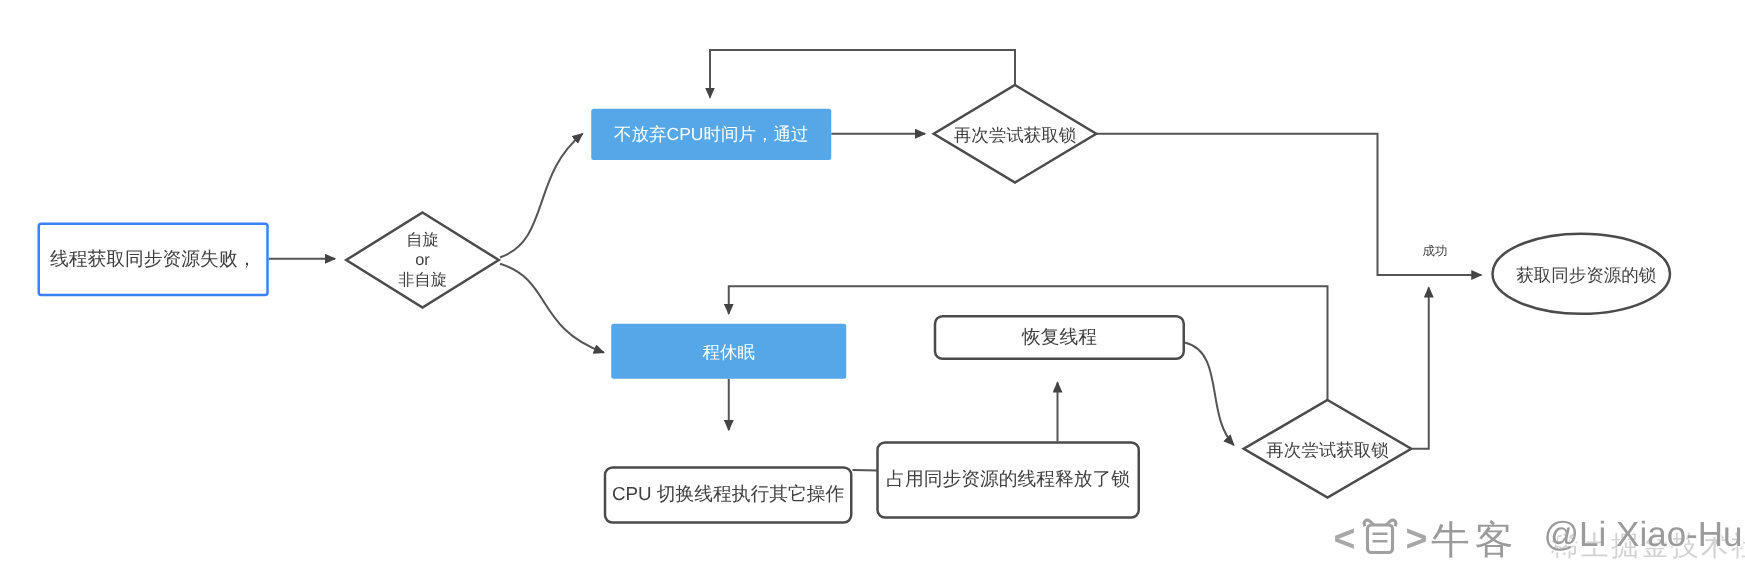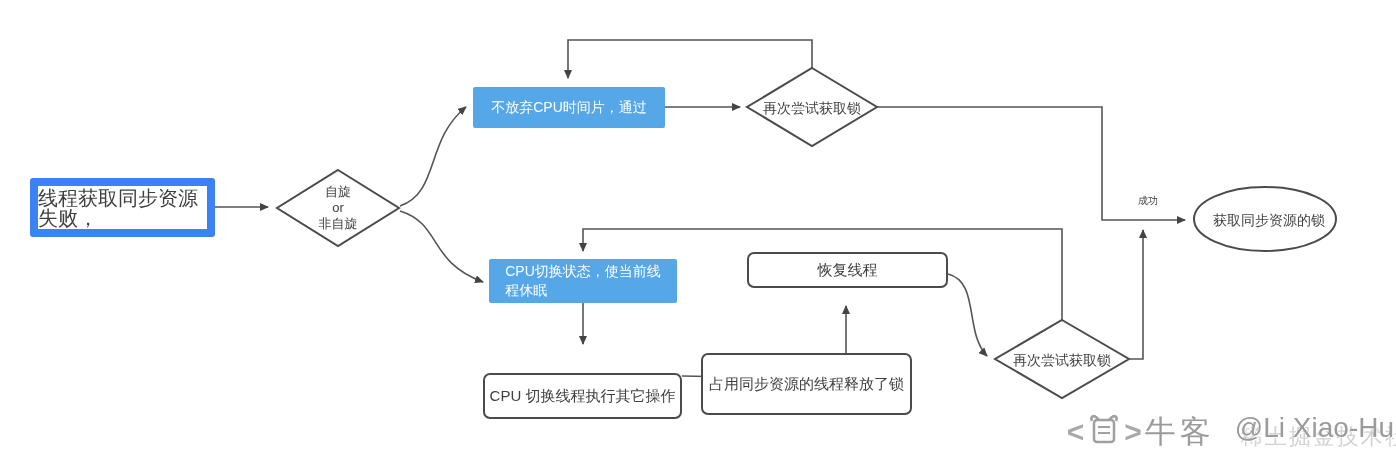--- a/index.html
+++ b/index.html
@@ -8,29 +8,29 @@
     width:1396px;height:455px;
     background:#ffffff;
     font-family:"Liberation Sans","DejaVu Sans",sans-serif;
     overflow:hidden;
   }
   svg.connectors{position:absolute;left:0;top:0;width:1396px;height:455px;}
 
   .node{
     position:absolute;
     display:flex;align-items:center;justify-content:center;
-    text-align:left;
+    text-align:center;
     color:#3f3f3f;
     box-sizing:border-box;
   }
   .rect-plain{
     background:#ffffff;
-    border:8px solid #3b82f6;
+    border:2px solid #3b82f6;
     border-radius:3px;
-    font-size:20px;line-height:20px;
+    font-size:15px;line-height:20px;
   }
   .rect-round{
     background:#ffffff;
     border:2px solid #4b4b4b;
     border-radius:7px;
     font-size:15px;line-height:20px;
   }
   .rect-blue{
     background:#55a7e8;
     border:none;
@@ -108,21 +108,20 @@
   </div>
 
   <div class="node rect-blue" style="left:473px;top:87px;width:192px;height:41px;">
     <div>
       <div>不放弃CPU时间片，通过</div>
     </div>
   </div>
 
   <div class="node rect-blue" style="left:489px;top:259px;width:188px;height:44px;">
     <div>
-      <div>CPU切换状态，使当前线</div>
       <div>程休眠</div>
     </div>
   </div>
 
   <div class="node rect-round" style="left:483px;top:373px;width:199px;height:46px;">
     <div>CPU 切换线程执行其它操作</div>
   </div>
 
   <div class="node rect-round" style="left:701px;top:353px;width:211px;height:62px;">
     <div>占用同步资源的线程释放了锁</div>

